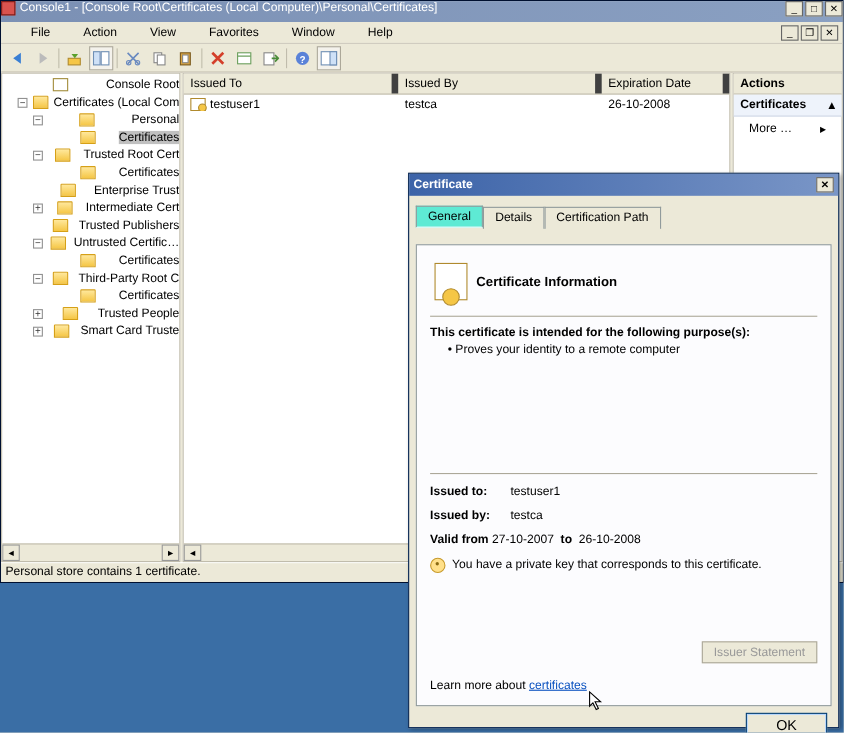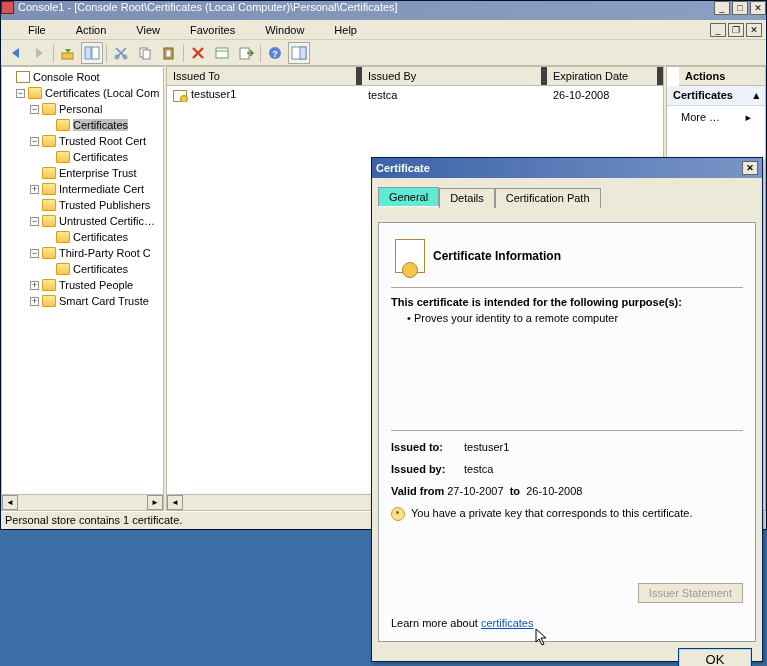--- a/index.html
+++ b/index.html
@@ -105,21 +105,21 @@
     border-top: 1px solid #c0bcac;
     display:flex; justify-content:space-between;
   }
   .hscroll .sbtn { width:16px; height:15px; background:#ece9d8; border:1px solid #999; font-size:8px; text-align:center; line-height:13px; }
   .tree {
     padding: 2px 0;
     font-size: 11px;
     overflow: auto;
     height: calc(100% - 16px);
   }
-  .node { display:flex; align-items:center; height:16px; white-space:nowrap; }
+  .node { display:flex; align-items:center; height:16px; white-space:nowrap;justify-content:space-between; }
   .expander {
     width: 9px; height: 9px;
     border: 1px solid #919191;
     margin-right: 3px;
     font-size: 9px;
     line-height: 7px;
     text-align: center;
     background: #fff;
     color: #333;
   }
@@ -166,21 +166,21 @@
     position:relative; margin-right:4px; display:inline-block; vertical-align:middle;
   }
   .cert-icon::after { content:""; position:absolute; right:-2px; bottom:-2px; width:6px; height:6px; background:#f5c645; border:1px solid #b08a2e; border-radius:50%; }
   .actions-pane {
     width: 100px;
     background: #fff;
     border: 1px solid #c0bcac;
   }
   .actions-hdr {
     height:19px; background:#ece9d8; border-bottom:1px solid #c0bcac;
-    padding:3px 6px; font-weight:bold;margin-left:12px;
+    padding:3px 6px; font-weight:bold;
   }
   .actions-sec {
     background:#eef3fb; border-bottom:1px solid #d0d7e5;
     padding:3px 6px; font-weight:bold; display:flex; justify-content:space-between;
   }
   .actions-item { padding:5px 14px; display:flex; justify-content:space-between; }
   .statusbar {
     height:18px; border-top:1px solid #fff;
     padding:2px 4px; font-size:11px; background:#ece9d8;
   }

